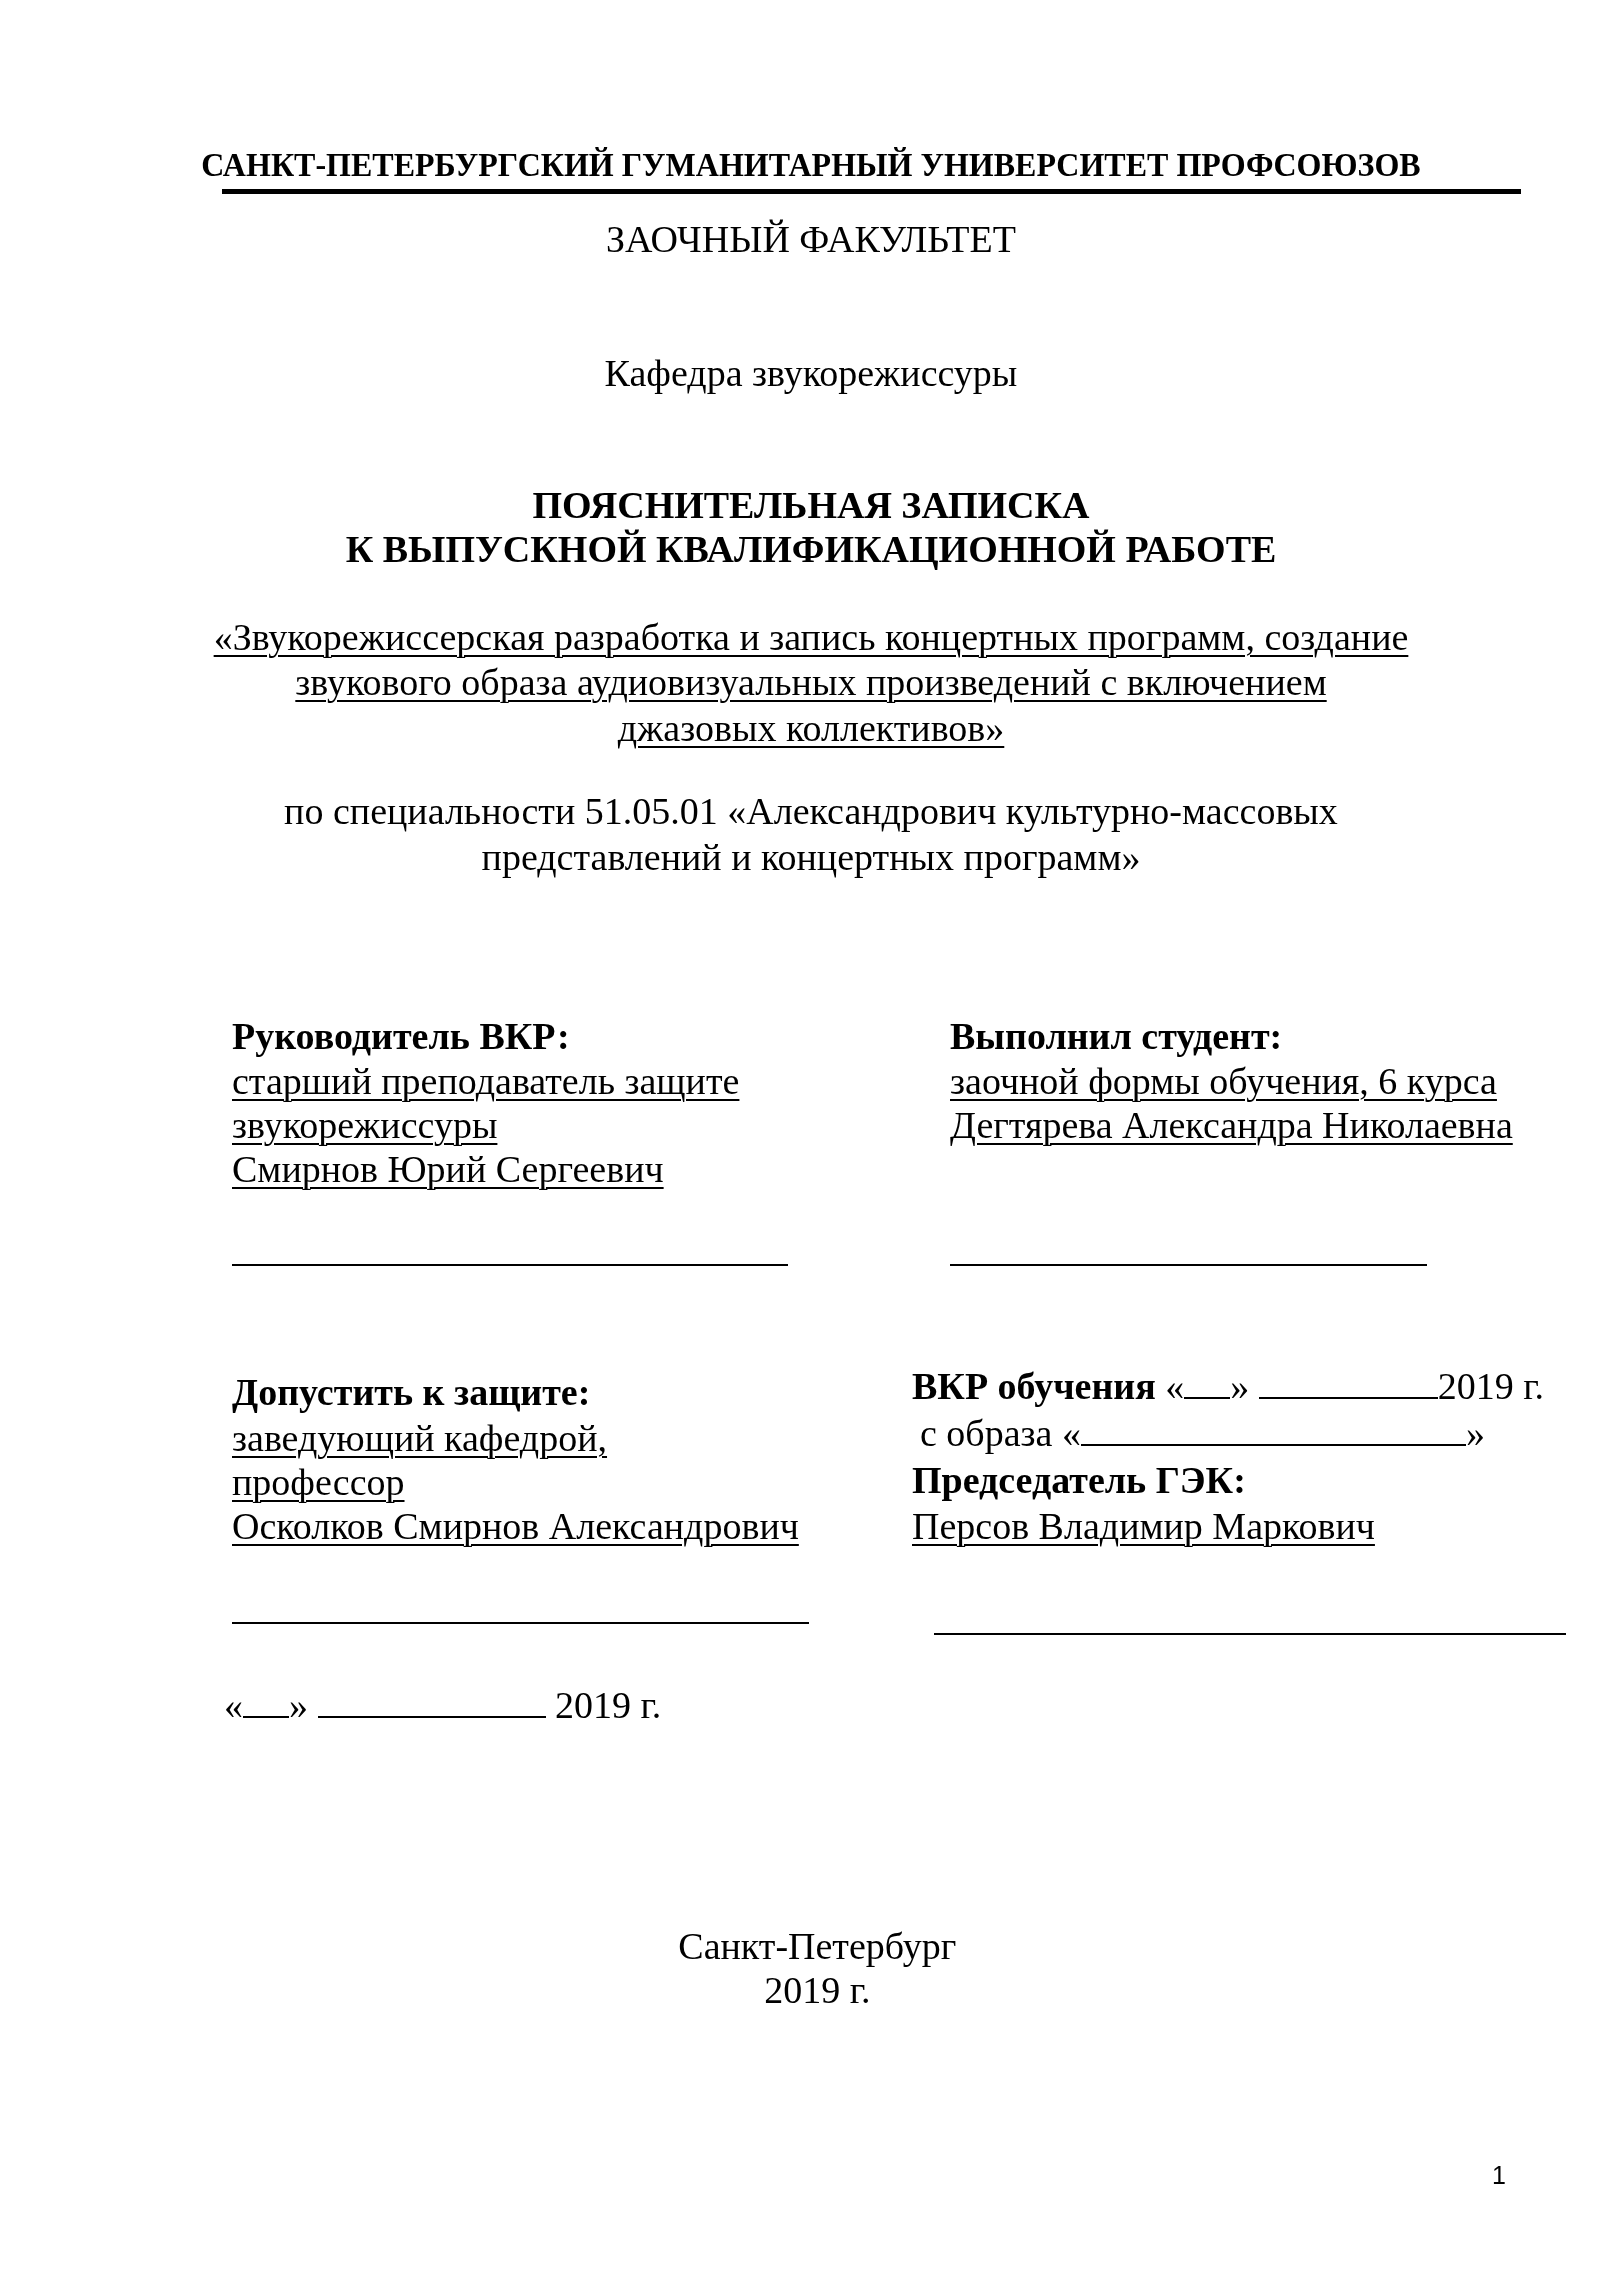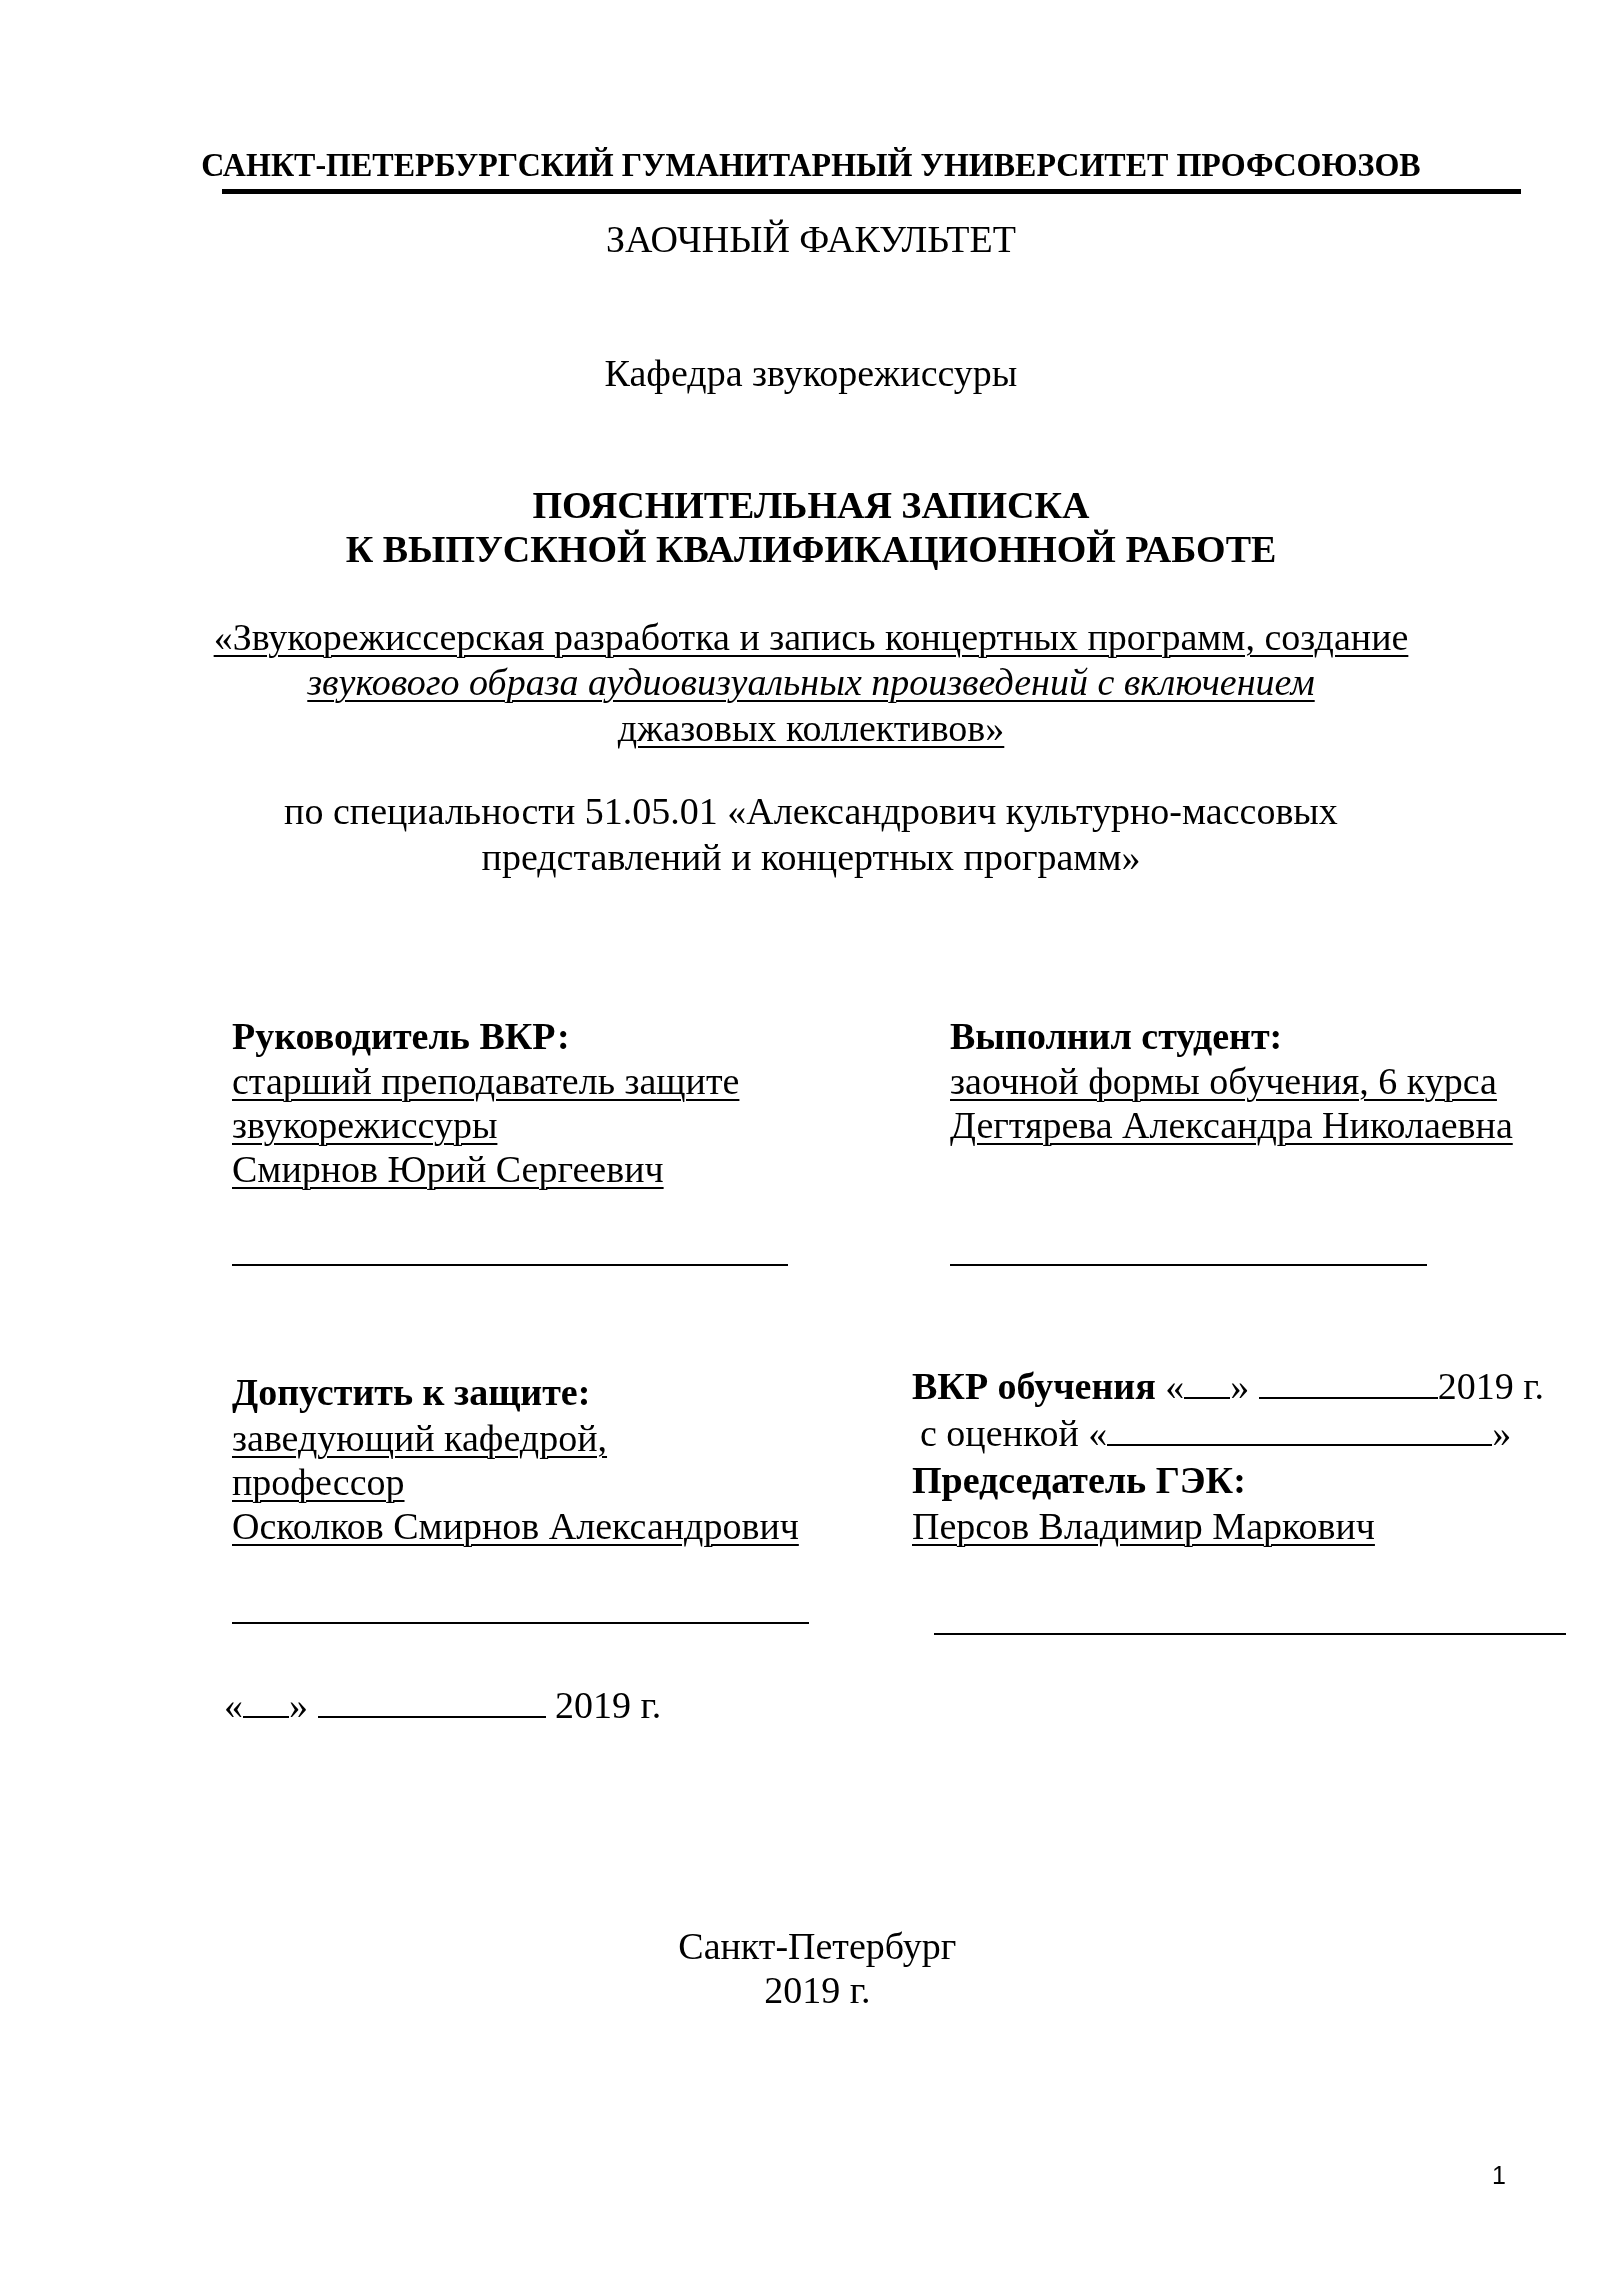--- a/index.html
+++ b/index.html
@@ -19,21 +19,21 @@
 
 <div class="abs center b" style="top:146px; font-size:33px; line-height:39px; transform:scaleX(0.97);">САНКТ-ПЕТЕРБУРГСКИЙ ГУМАНИТАРНЫЙ УНИВЕРСИТЕТ ПРОФСОЮЗОВ</div>
 <div class="rule" style="left:222px; top:189px; width:1299px; height:4.7px;"></div>
 <div class="abs center fs" style="top:216px;">ЗАОЧНЫЙ ФАКУЛЬТЕТ</div>
 <div class="abs center fs" style="top:350px;">Кафедра звукорежиссуры</div>
 
 <div class="abs center fs b" style="top:482px;">ПОЯСНИТЕЛЬНАЯ ЗАПИСКА</div>
 <div class="abs center fs b" style="top:526px;">К ВЫПУСКНОЙ КВАЛИФИКАЦИОННОЙ РАБОТЕ</div>
 
 <div class="abs center fs" style="top:614px;"><span class="u">«Звукорежиссерская разработка и запись концертных программ, создание</span></div>
-<div class="abs center fs" style="top:659px;font-style:italic;"><span class="u">звукового образа аудиовизуальных произведений с включением</span></div>
+<div class="abs center fs" style="top:659px;"><span class="u">звукового образа аудиовизуальных произведений с включением</span></div>
 <div class="abs center fs" style="top:705px;"><span class="u">джазовых коллективов»</span></div>
 
 <div class="abs center fs" style="top:788px;">по специальности 51.05.01 «Александрович культурно-массовых</div>
 <div class="abs center fs" style="top:834px;">представлений и концертных программ»</div>
 
 <div class="abs fs b" style="left:232px; top:1013px;">Руководитель ВКР:</div>
 <div class="abs fs" style="left:232px; top:1058px;"><span class="u">старший преподаватель защите</span></div>
 <div class="abs fs" style="left:232px; top:1102px;"><span class="u">звукорежиссуры</span></div>
 <div class="abs fs" style="left:232px; top:1146px;"><span class="u">Смирнов Юрий Сергеевич</span></div>
 <div class="sig" style="left:232px; top:1264px; width:556px;"></div>
@@ -53,21 +53,21 @@
   <span class="blank" style="width:228px;"></span>
   <span>2019 г.</span>
 </div>
 
 <div class="abs fs" style="left:912px; top:1363px;">
   <span class="b">ВКР обучения</span>
   <span>«</span><span class="blank" style="width:46px;"></span><span>»</span>
   <span class="blank" style="width:179px;"></span><span>2019 г.</span>
 </div>
 <div class="abs fs" style="left:920px; top:1410px;">
-  <span>с оценкой «</span><span class="blank" style="width:385px;"></span><span>»</span>
+  <span>с образа «</span><span class="blank" style="width:385px;"></span><span>»</span>
 </div>
 <div class="abs fs b" style="left:912px; top:1457px;">Председатель ГЭК:</div>
 <div class="abs fs" style="left:912px; top:1503px;"><span class="u">Персов Владимир Маркович</span></div>
 <div class="sig" style="left:934px; top:1633px; width:632px;"></div>
 
 <div class="abs center fs" style="top:1923px; padding-left:6.3px;">Санкт-Петербург</div>
 <div class="abs center fs" style="top:1967px; padding-left:6.3px;">2019 г.</div>
 <div class="abs" style="left:1492px; top:2160px; font-family:'Liberation Sans', sans-serif; font-size:25px; line-height:31px;">1</div>
 
 

